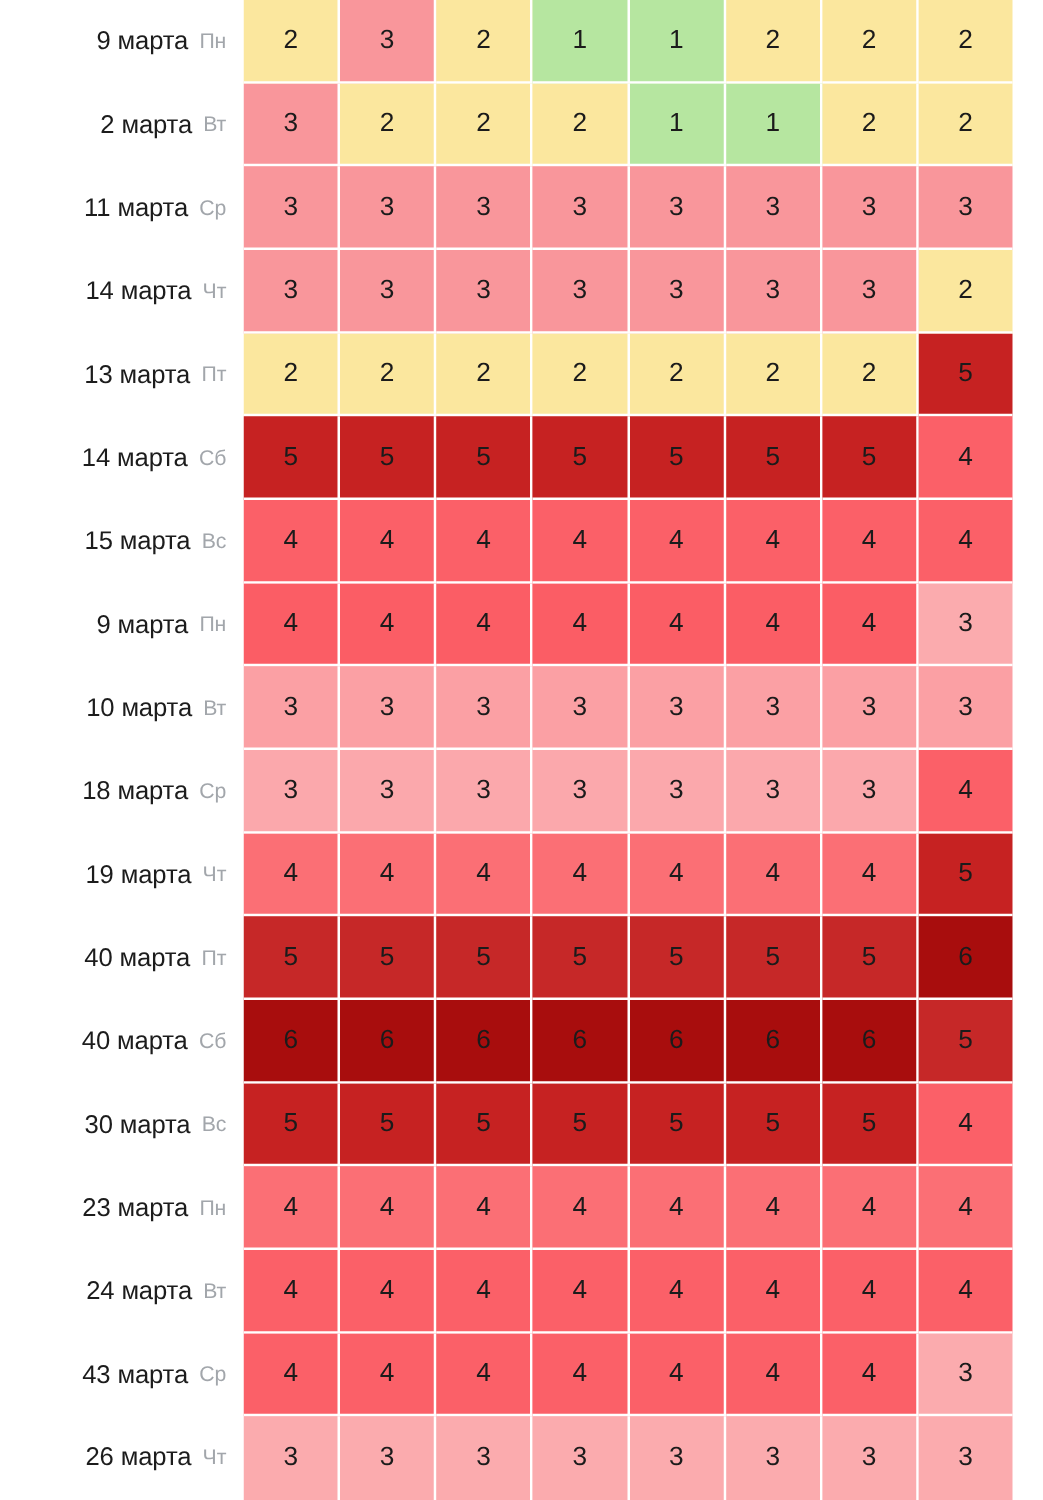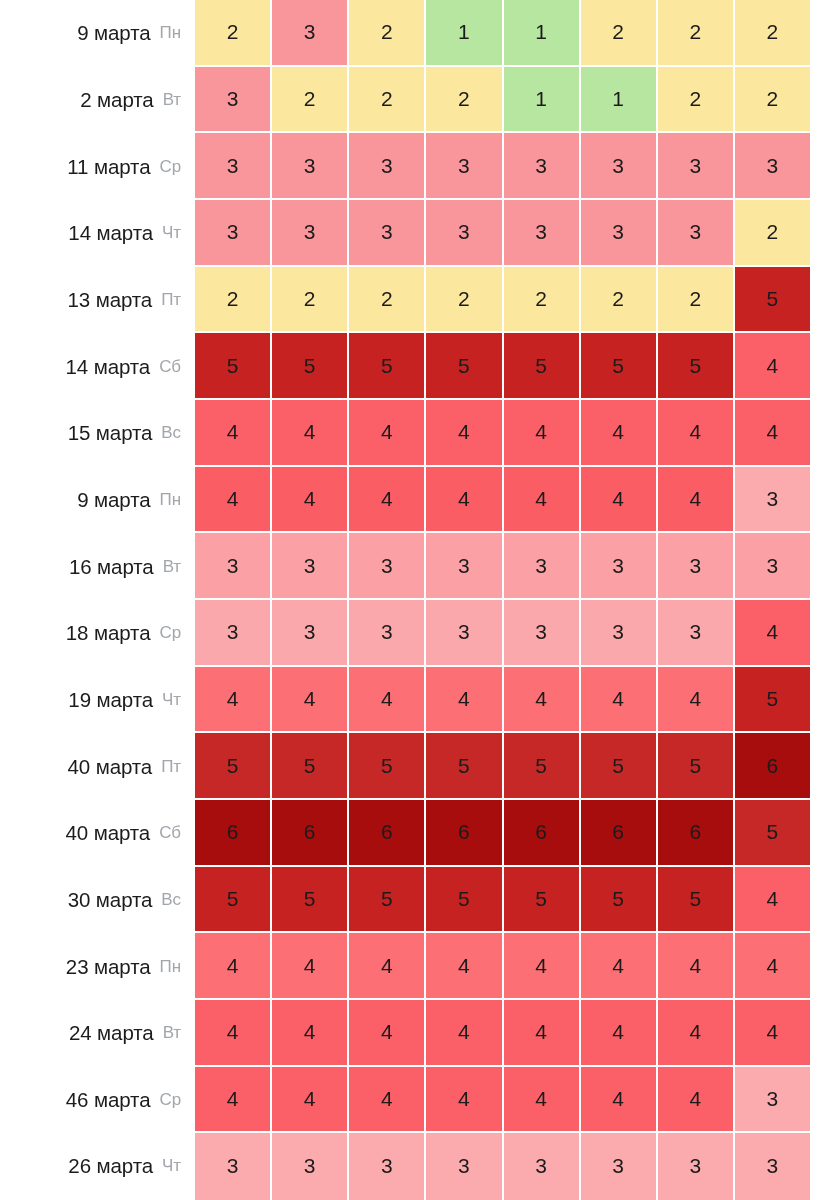--- a/index.html
+++ b/index.html
@@ -210,21 +210,21 @@
         <div class="cell" style="background: rgb(251, 93, 101);">4</div>
         <div class="cell" style="background: rgb(251, 93, 101);">4</div>
         <div class="cell" style="background: rgb(251, 93, 101);">4</div>
         <div class="cell" style="background: rgb(251, 93, 101);">4</div>
         <div class="cell" style="background: rgb(251, 93, 101);">4</div>
         <div class="cell" style="background: rgb(251, 171, 174);">3</div>
       </div>
     </div>
     <div class="hm-row">
       <div class="row-label">
-        <span class="date">16 марта</span>
+        <span class="date">10 марта</span>
         <span class="weekday">Вт</span>
       </div>
       <div class="cells">
         <div class="cell" style="background: rgb(251, 160, 164);">3</div>
         <div class="cell" style="background: rgb(251, 160, 164);">3</div>
         <div class="cell" style="background: rgb(251, 160, 164);">3</div>
         <div class="cell" style="background: rgb(251, 160, 164);">3</div>
         <div class="cell" style="background: rgb(251, 160, 164);">3</div>
         <div class="cell" style="background: rgb(251, 160, 164);">3</div>
         <div class="cell" style="background: rgb(251, 160, 164);">3</div>
@@ -338,21 +338,21 @@
         <div class="cell" style="background: rgb(251, 96, 104);">4</div>
         <div class="cell" style="background: rgb(251, 96, 104);">4</div>
         <div class="cell" style="background: rgb(251, 96, 104);">4</div>
         <div class="cell" style="background: rgb(251, 96, 104);">4</div>
         <div class="cell" style="background: rgb(251, 96, 104);">4</div>
         <div class="cell" style="background: rgb(251, 96, 104);">4</div>
       </div>
     </div>
     <div class="hm-row">
       <div class="row-label">
-        <span class="date">46 марта</span>
+        <span class="date">43 марта</span>
         <span class="weekday">Ср</span>
       </div>
       <div class="cells">
         <div class="cell" style="background: rgb(251, 96, 104);">4</div>
         <div class="cell" style="background: rgb(251, 96, 104);">4</div>
         <div class="cell" style="background: rgb(251, 96, 104);">4</div>
         <div class="cell" style="background: rgb(251, 96, 104);">4</div>
         <div class="cell" style="background: rgb(251, 96, 104);">4</div>
         <div class="cell" style="background: rgb(251, 96, 104);">4</div>
         <div class="cell" style="background: rgb(251, 96, 104);">4</div>

